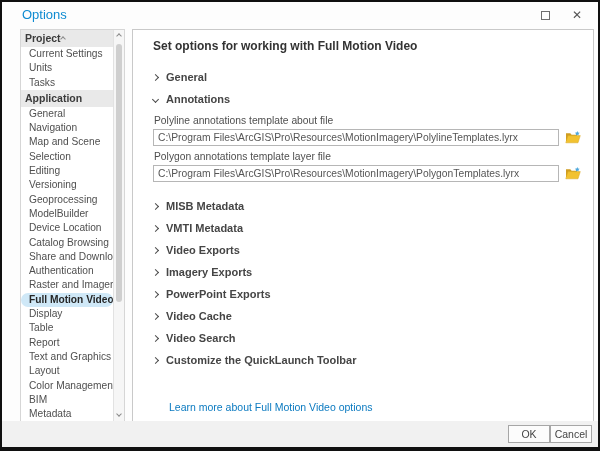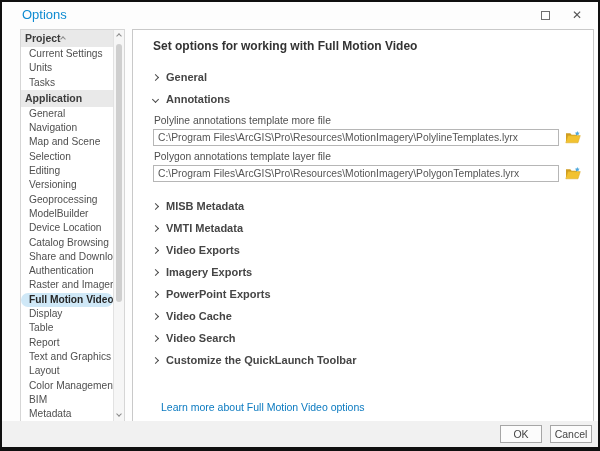--- a/index.html
+++ b/index.html
@@ -77,30 +77,30 @@
   .field-row input {
     flex:1; height:17px; border:1px solid #b6b6b6; background:#fff;
     font-family:"Liberation Sans", sans-serif; font-size:10.3px; color:#555;
     padding:0 4px; outline:none;
   }
   .browse-btn {
     width:17px; height:17px; margin-left:5px; border:none; background:transparent;
     display:flex; align-items:center; justify-content:center; cursor:pointer; padding:0;
   }
   .learn-link {
-    position:absolute; left:12px; bottom:9px;
+    position:absolute; left:20px; bottom:9px;
     font-size:10.5px; color:#0b7ac0; text-decoration:none; cursor:pointer;padding-left:16px;
   }
 
   
   .footer {
     position:absolute; left:0; right:0; bottom:0; height:26px;
     background:#f1f1f1;
   }
-  .footer-buttons { position:absolute; right:6px; top:4px; display:flex; gap:8px; }
+  .footer-buttons { position:absolute; right:6px; top:4px; display:flex; gap:0; }
   .dlg-btn {
     width:42px; height:18px; font-family:"Liberation Sans", sans-serif;
     font-size:10.5px; color:#444; background:#fcfcfc; border:1px solid #a6a6a6;
     cursor:pointer; line-height:1;
   }
 </style>
 </head>
 <body>
 
 <div class="dialog">
@@ -173,21 +173,21 @@
 
       <div class="section-row">
         <span class="chev down"></span>
         <span>Annotations</span>
       </div>
 
       <div class="annot-body">
 
 
         <div class="field-group">
-          <div class="field-label">Polyline annotations template more file</div>
+          <div class="field-label">Polyline annotations template about file</div>
           <div class="field-row">
             <input type="text" value="C:\Program Files\ArcGIS\Pro\Resources\MotionImagery\PolylineTemplates.lyrx" style="">
             <button class="browse-btn">
               <svg width="16" height="14" viewBox="0 0 16 14">
                 <path d="M1 10 V2.2 h4.3 l1.3 1.5 H12 V10z" fill="#cf9d22"></path>
                 <path d="M0.8 11.8 L2.9 4.6 H15.3 L13 11.8 Z" fill="#f2c230" stroke="#d8a71f" stroke-width="0.5"></path>
                 <path d="M12.3 0 l0.7 1.5 1.6 0.3 -1.1 1.1 0.2 1.6 -1.4 -0.8 -1.5 0.8 0.3 -1.6 -1.2 -1.1 1.7 -0.3 z" fill="#4fa8dc"></path>
               </svg>
             </button>
           </div>

